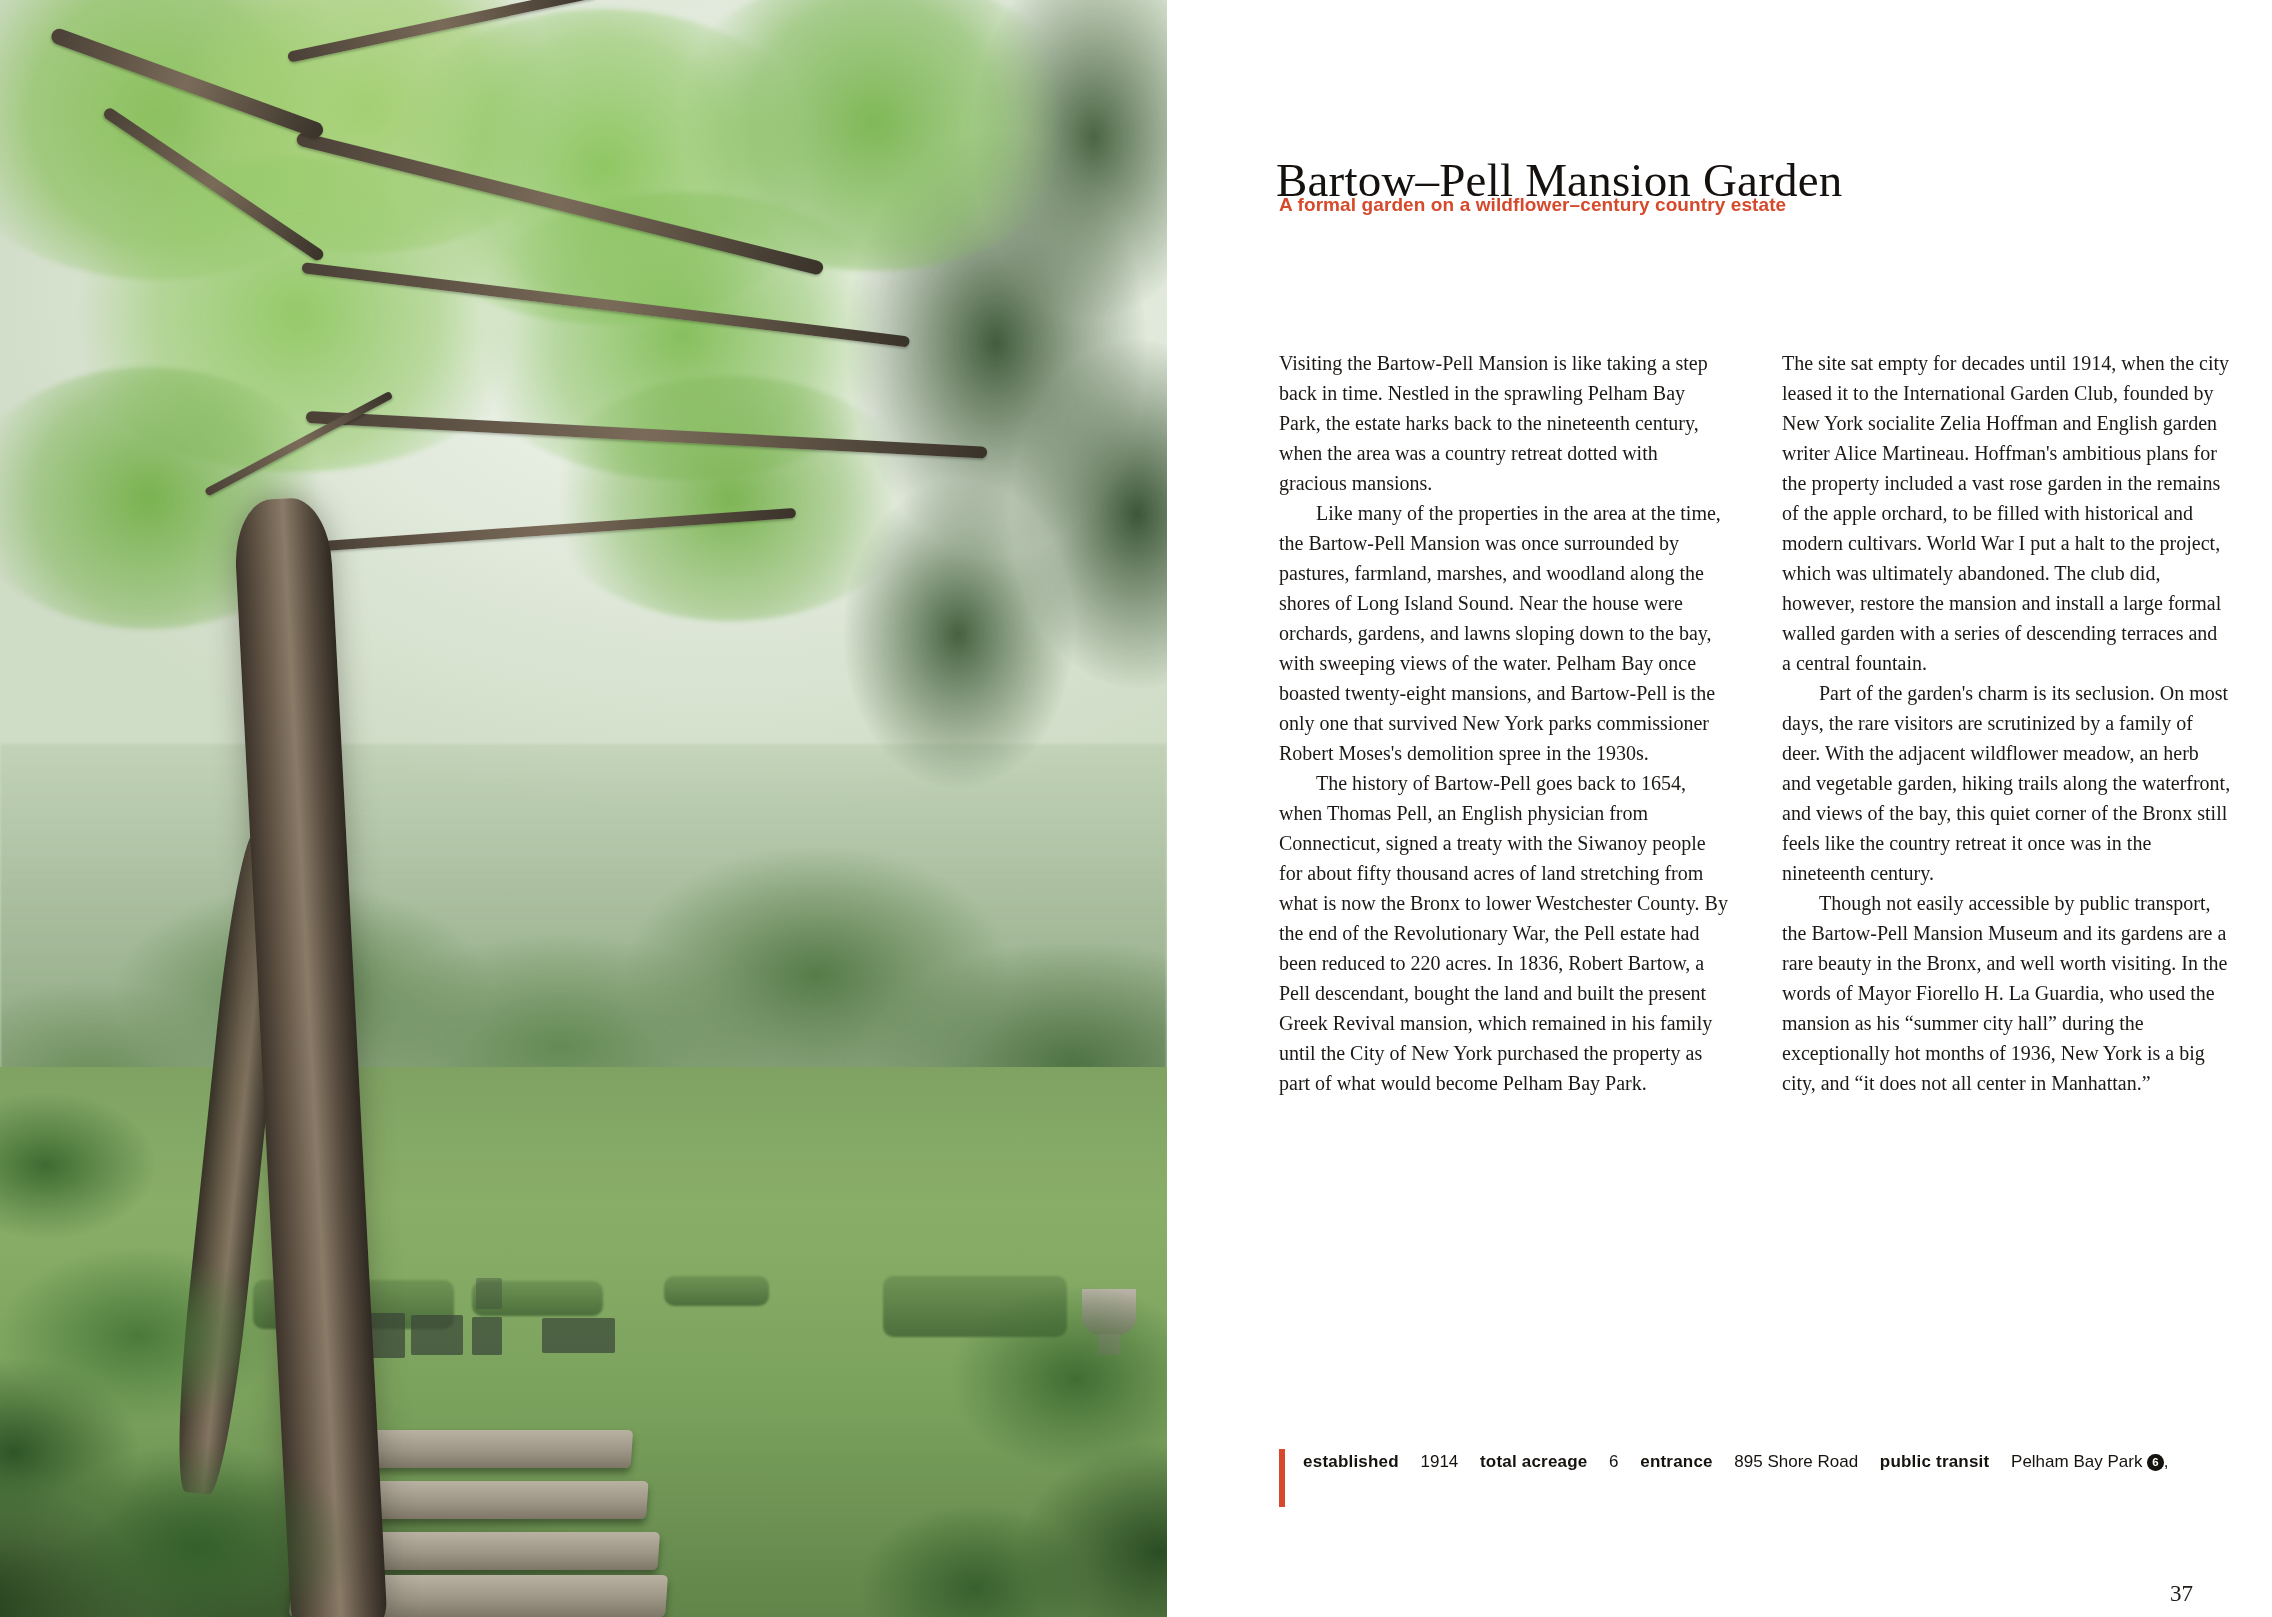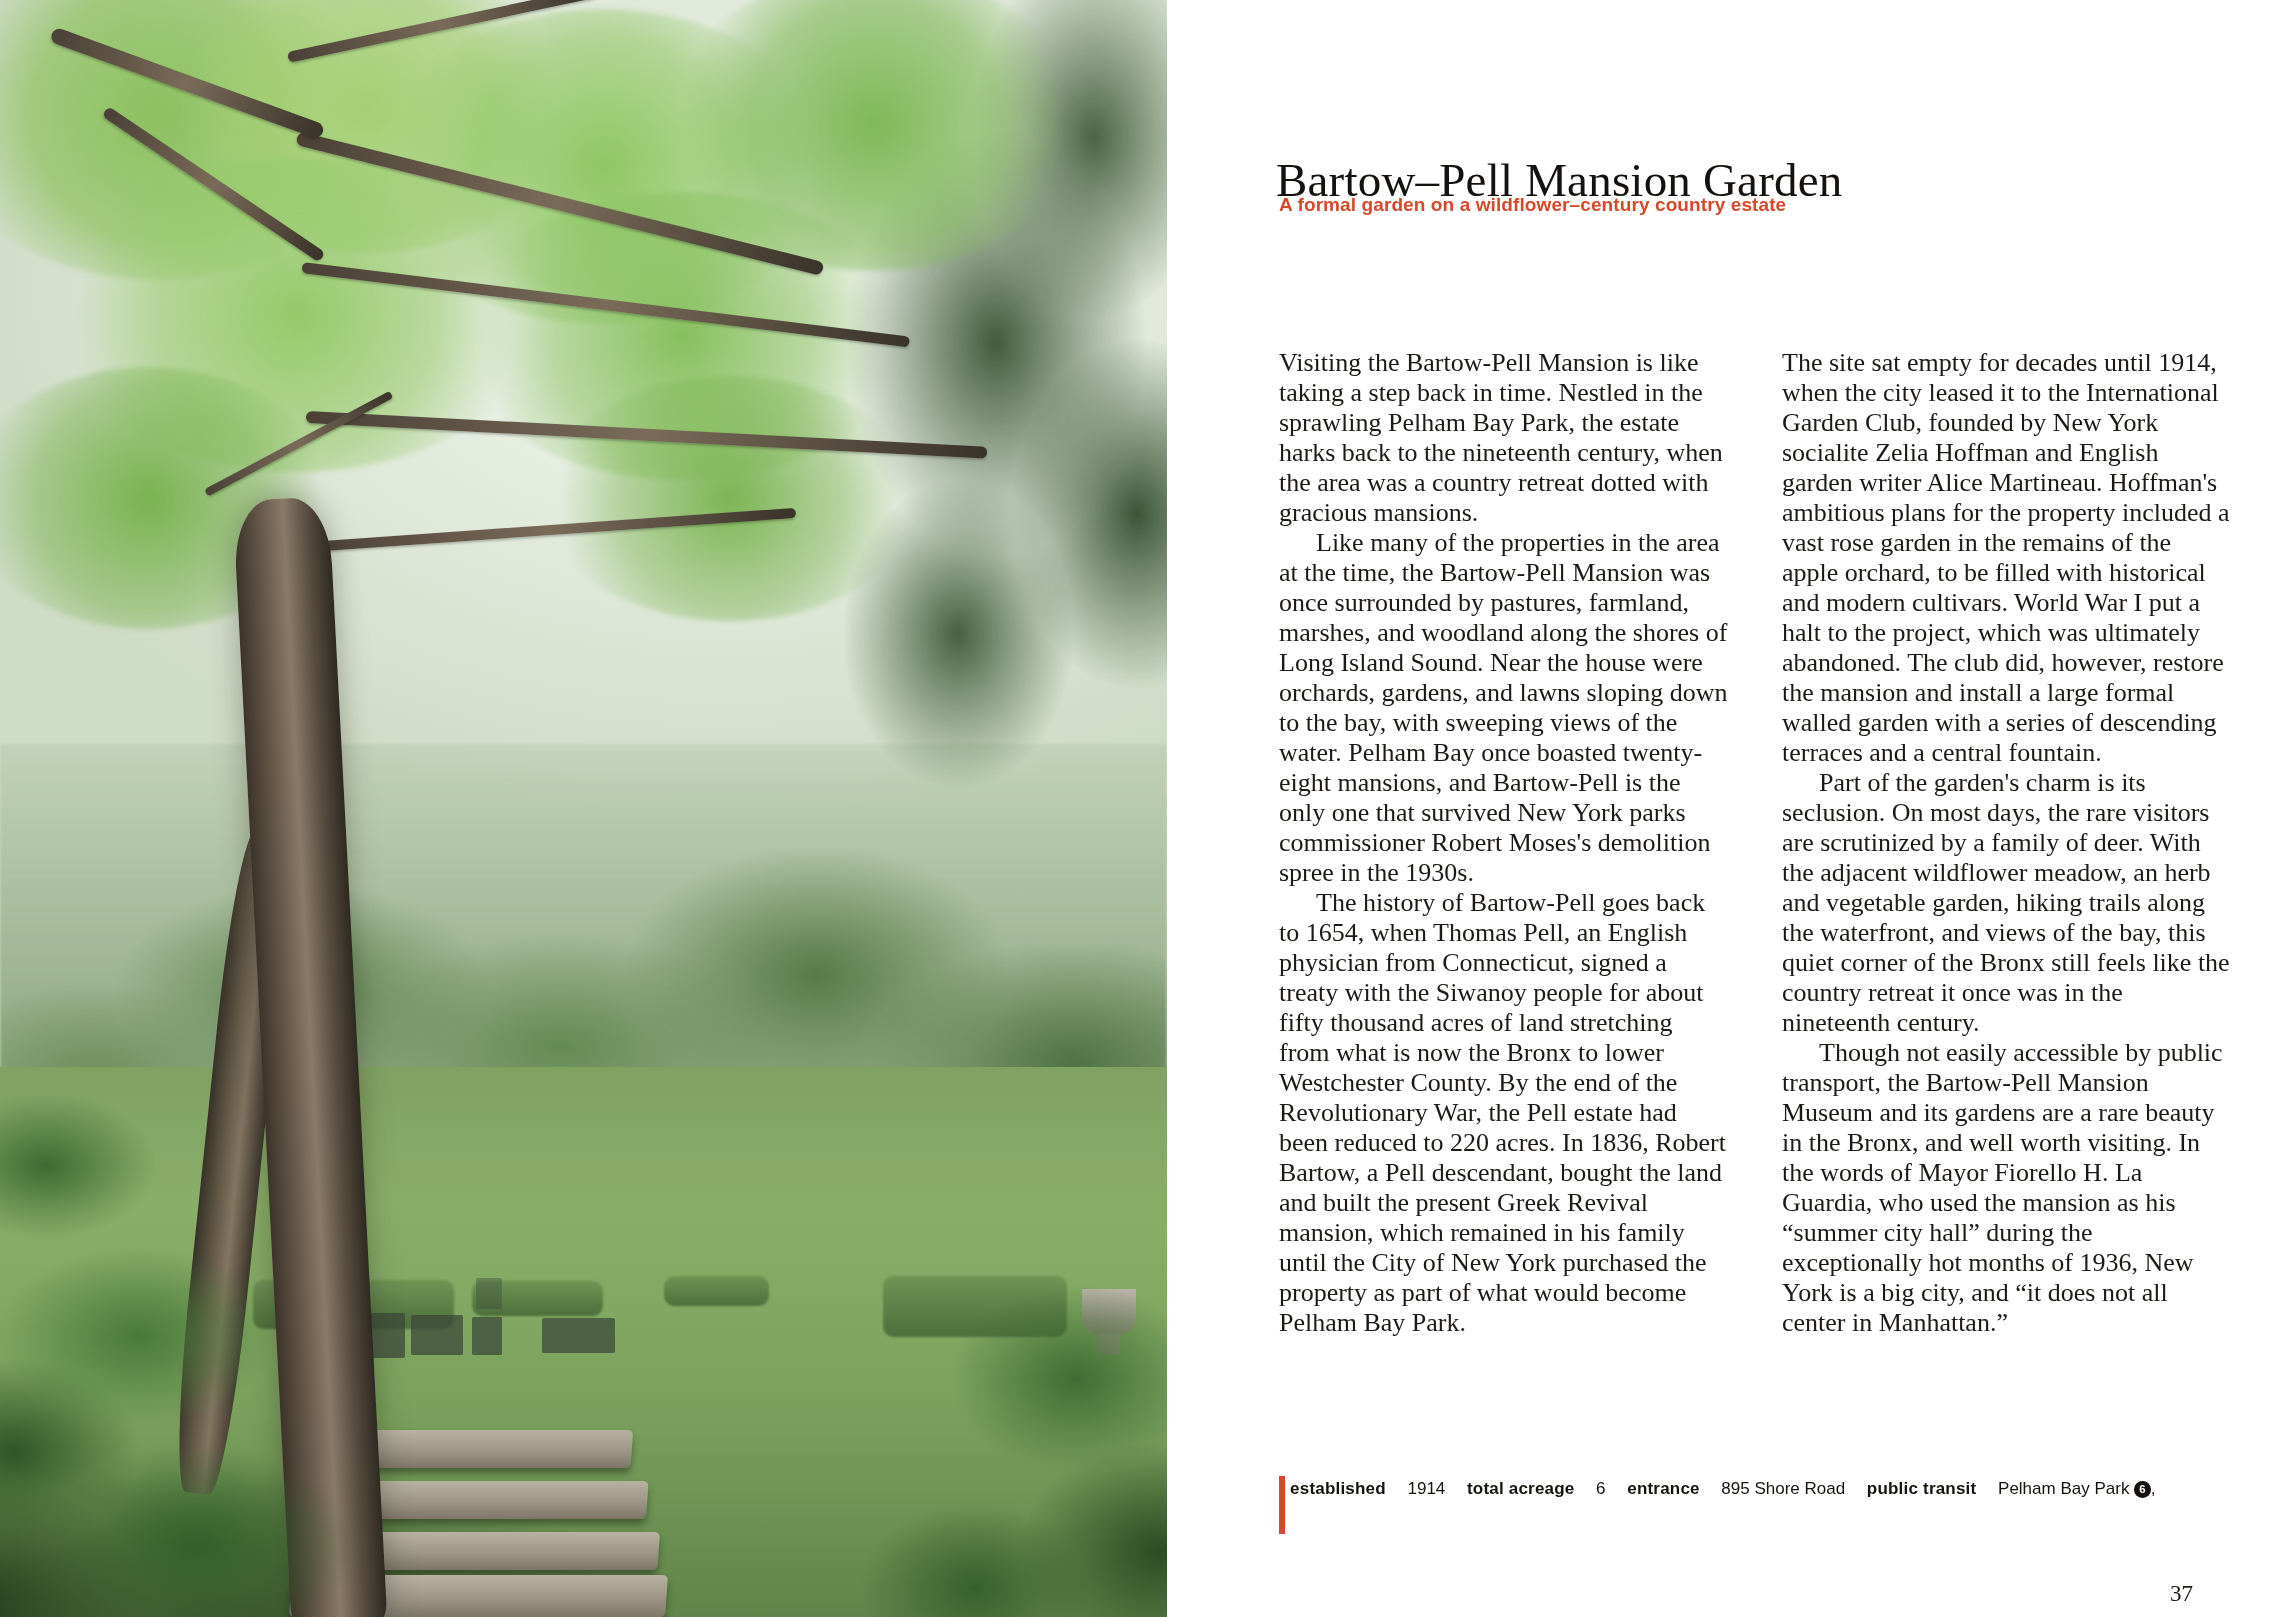--- a/index.html
+++ b/index.html
@@ -232,42 +232,41 @@
   .columns {
     position: absolute;
     left: 112px;
     top: 348px;
     width: 953px;
     display: flex;
     gap: 54px;
   }
   .col {
     width: 449px;
-    font-size: 26px;
+    font-size: 20px;
     line-height: 30px;
     color: #1c1916;
     text-align: left;
     font-family: "Liberation Serif", serif;
   }
   .col p { margin: 0; }
   .col p + p { text-indent: 37px; }
 
   
   .facts {
     position: absolute;
     left: 112px;
     top: 1447px;
     width: 970px;
     display: flex;
-    gap: 5px;
+    gap: 18px;
     font-family: "Liberation Sans", sans-serif;
     font-size: 17px;
     line-height: 29px;
     color: #16130f;
-    margin-top: 27px;
   }
   .facts-rule {
     width: 6.1px;
     min-width: 6.1px;
     height: 58px;
     background: #d6492b;
     margin-top: 1.7px;
   }
   .facts-body { flex: 1; }
   .fact-key {

